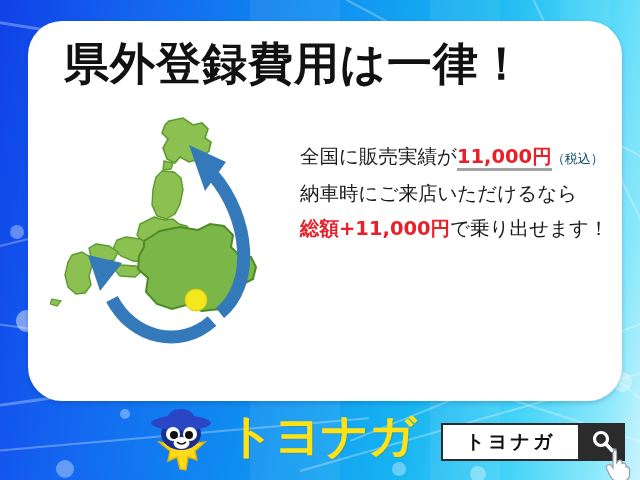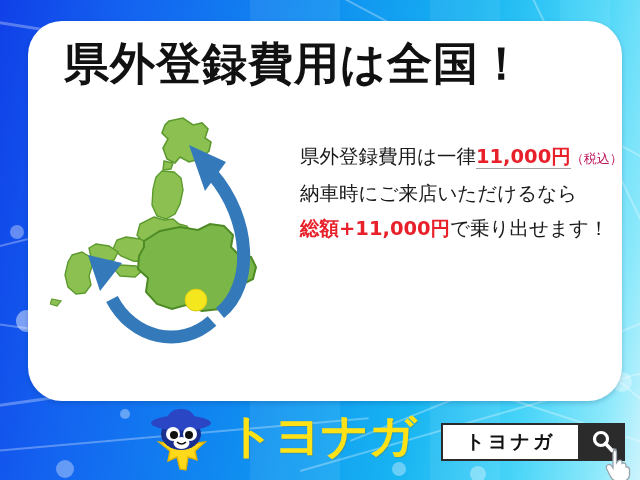--- a/index.html
+++ b/index.html
@@ -36,22 +36,22 @@
 
   
   .copy{
     position:absolute;left:272px;top:118px;width:330px;
     font-size:19.5px;line-height:35px;color:#1a1a1a;
     font-family:"DejaVu Sans","Liberation Sans",sans-serif;
   }
   .copy .ln{white-space:nowrap;}
   .copy .gap{height:18px;}
   .hl{color:#e8202a;font-weight:600;}
-  .hl-u{color:#e8202a;font-weight:600;border-bottom:1px solid #a3a3a3;text-align:right;}
-  .small{font-size:13px;color:#be185d;}
+  .hl-u{color:#e8202a;font-weight:600;border-bottom:3px solid #a3a3a3;text-align:right;}
+  .small{font-size:13px;color:#0c4a6e;}
 
   
   .brand{position:absolute;left:145px;top:404px;width:280px;height:74px;}
   .brand-text{
     position:absolute;left:82px;top:4px;
     font-size:47px;line-height:56px;font-weight:700;color:#ffe215;
     letter-spacing:-1px;white-space:nowrap;
     text-shadow:1px 1px 0 rgba(120,90,0,.25);
     font-family:"DejaVu Sans","Liberation Sans",sans-serif;
   }
@@ -99,21 +99,21 @@
     <div class="node" style="left:596px;top:300px;width:16px;height:16px;"></div>
     <div class="node" style="left:612px;top:372px;width:20px;height:20px;"></div>
     <div class="node" style="left:56px;top:460px;width:18px;height:18px;"></div>
     <div class="node" style="left:392px;top:462px;width:14px;height:14px;"></div>
     <div class="node" style="left:120px;top:409px;width:10px;height:10px;"></div>
     <div class="node" style="left:470px;top:466px;width:16px;height:16px;"></div>
   </div>
 
   <div class="card">
 
-    <div class="card-title">県外登録費用は全国！</div>
+    <div class="card-title">県外登録費用は一律！</div>
 
     <div class="map-wrap">
       <svg width="230" height="280" viewBox="0 0 230 280" xmlns="http://www.w3.org/2000/svg">
         <g>
 
           <path fill="#8cc152" stroke="#5c9a2e" stroke-width="1.6" d="M119 8 l14 -3 l10 7 l9 -2 l6 6 l-3 9 l6 4 l-2 9 l-9 8 l-11 3 l-9 -5 l-5 6 l-8 -4 l-4 -11 l5 -9 l-6 -6 l3 -8z"></path>
           <path fill="#8cc152" stroke="#5c9a2e" stroke-width="1.4" d="M114 48 l9 2 l-2 6 l-8 1z"></path>
 
           <path fill="#8cc152" stroke="#5c9a2e" stroke-width="1.4" d="M112 58 l12 1 l7 6 l2 12 l-3 14 l-5 10 l-9 5 l-9 -3 l-5 -11 l1 -16 l3 -12z"></path>
 
@@ -138,21 +138,21 @@
         <g fill="none" stroke="#3479ba" stroke-width="13" stroke-linecap="butt">
           <path d="M162 208 C 130 237 82 225 62 186"></path>
         </g>
         <polygon fill="#3479ba" points="38,142 72,150 50,178"></polygon>
         <circle cx="146" cy="187" r="11" fill="#f5e71e" stroke="#d8c913" stroke-width="1"></circle>
       </svg>
     </div>
 
     <div class="copy">
       <div class="ln">
-        <span>県外登録費用は一律</span><span class="hl-u">11,000円</span><span class="small">（税込）</span>
+        <span>全国に販売実績が</span><span class="hl-u">11,000円</span><span class="small">（税込）</span>
       </div>
       <div class="ln">納車時にご来店いただけるなら</div>
       <div class="ln">
         <span class="hl">総額+11,000円</span><span>で乗り出せます！</span>
       </div>
       <div class="gap"></div>
     </div>
   </div>
 
   <div class="brand">

